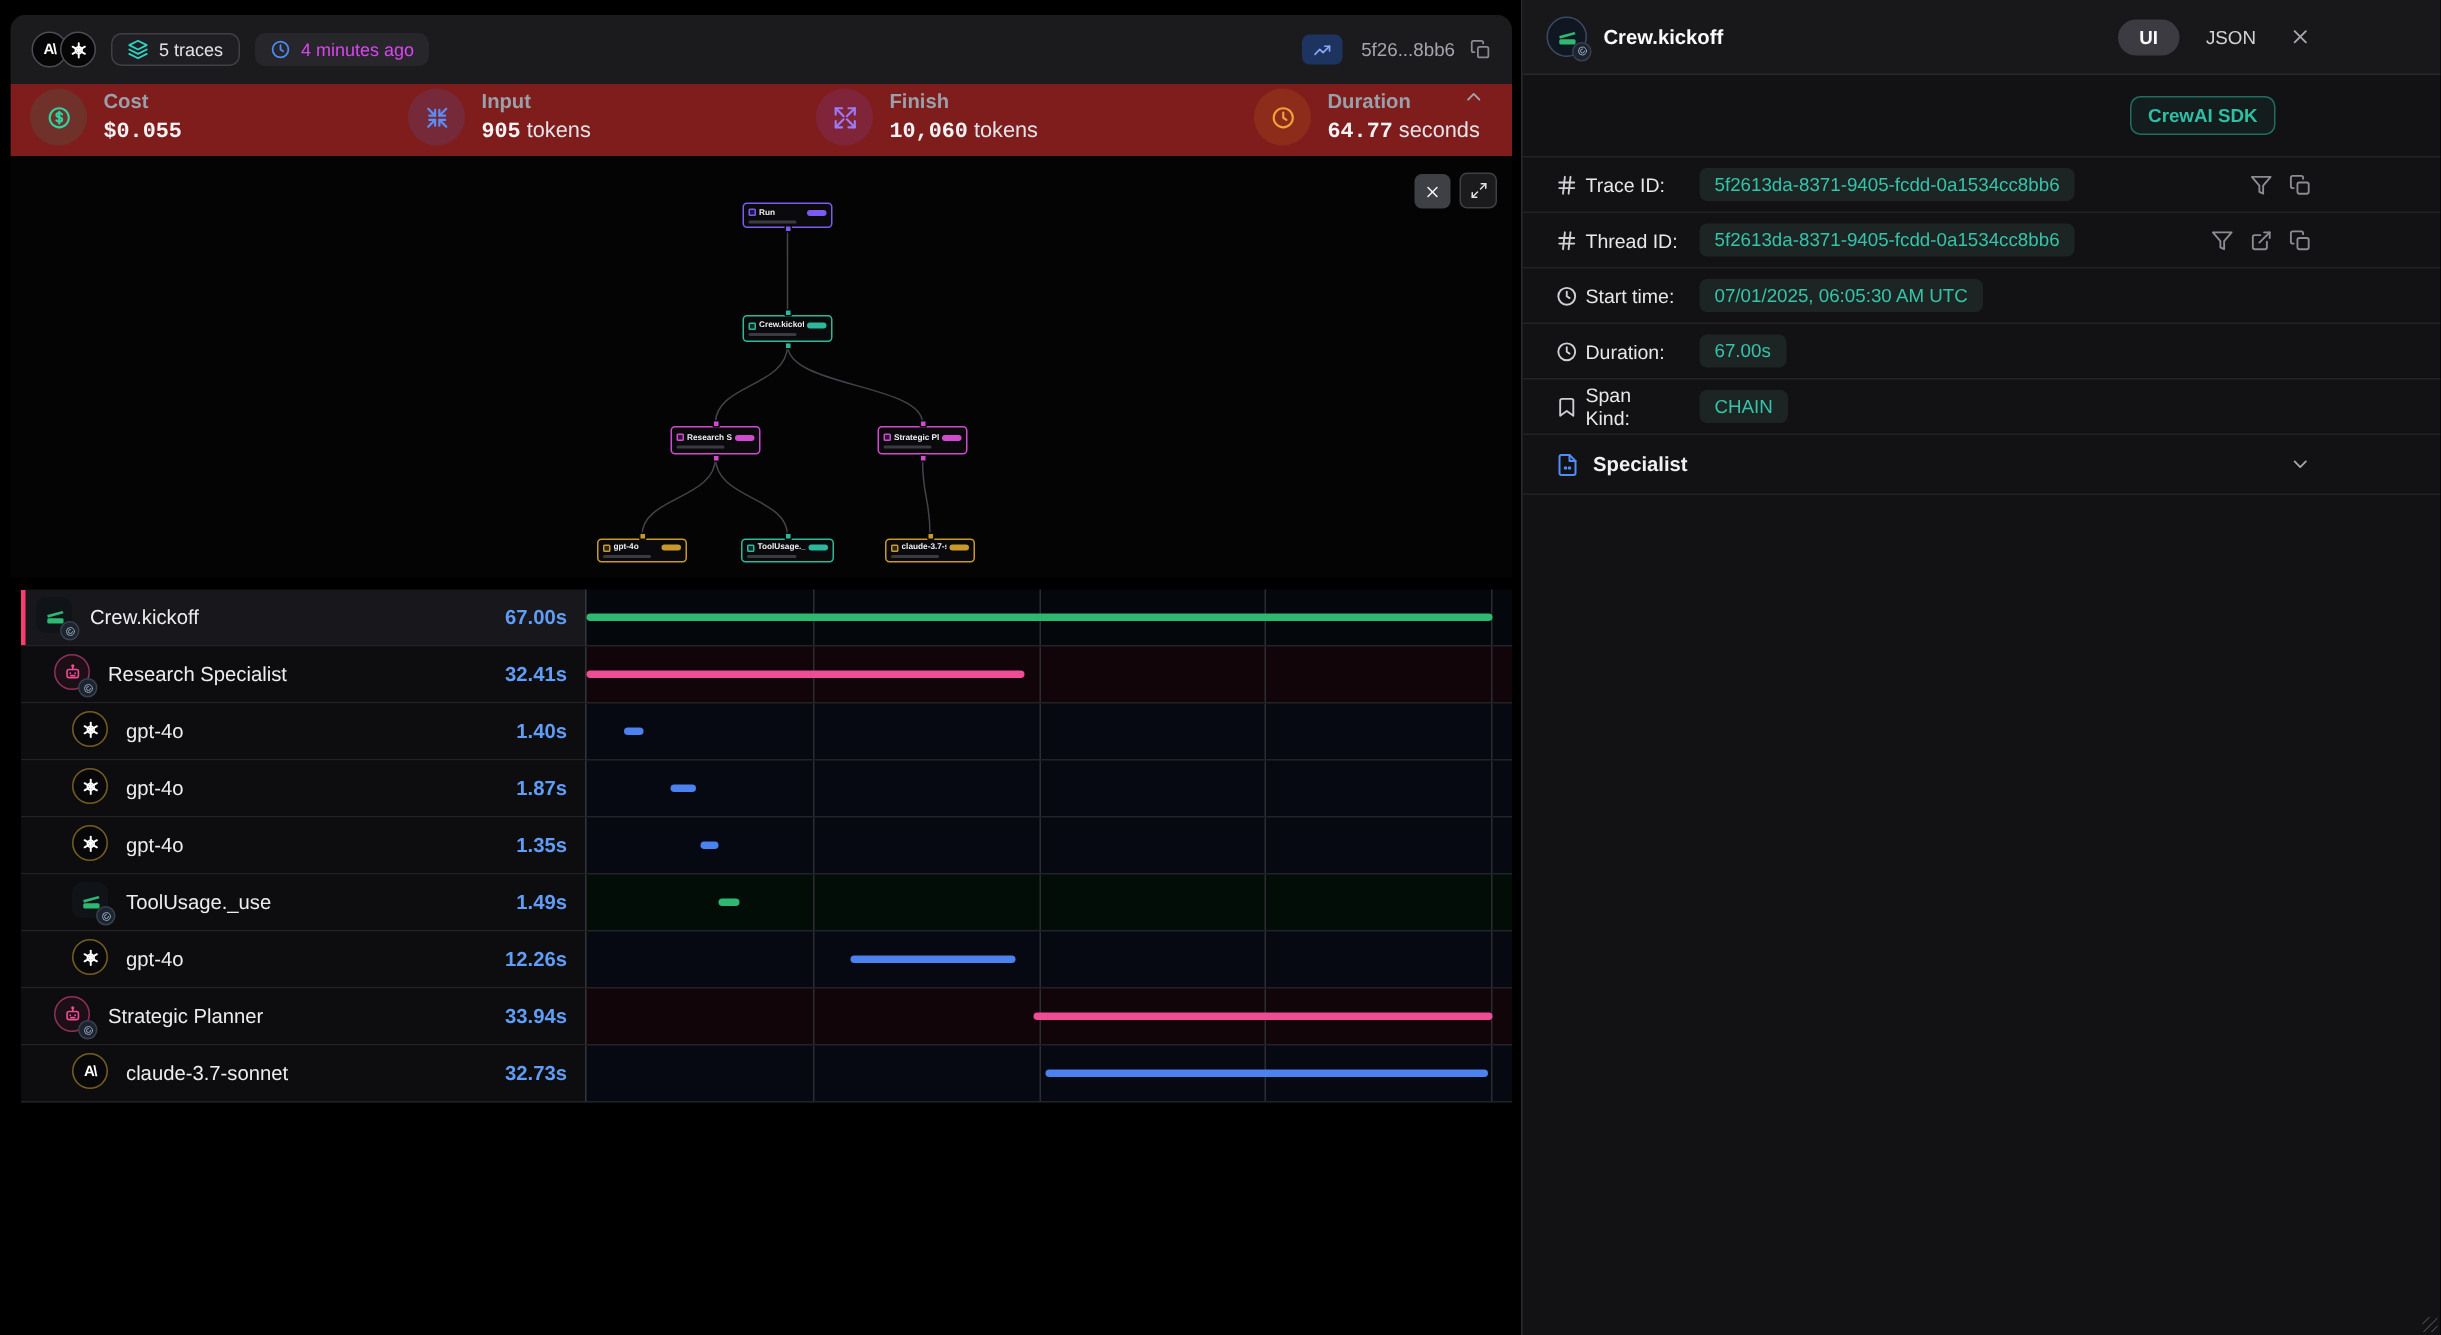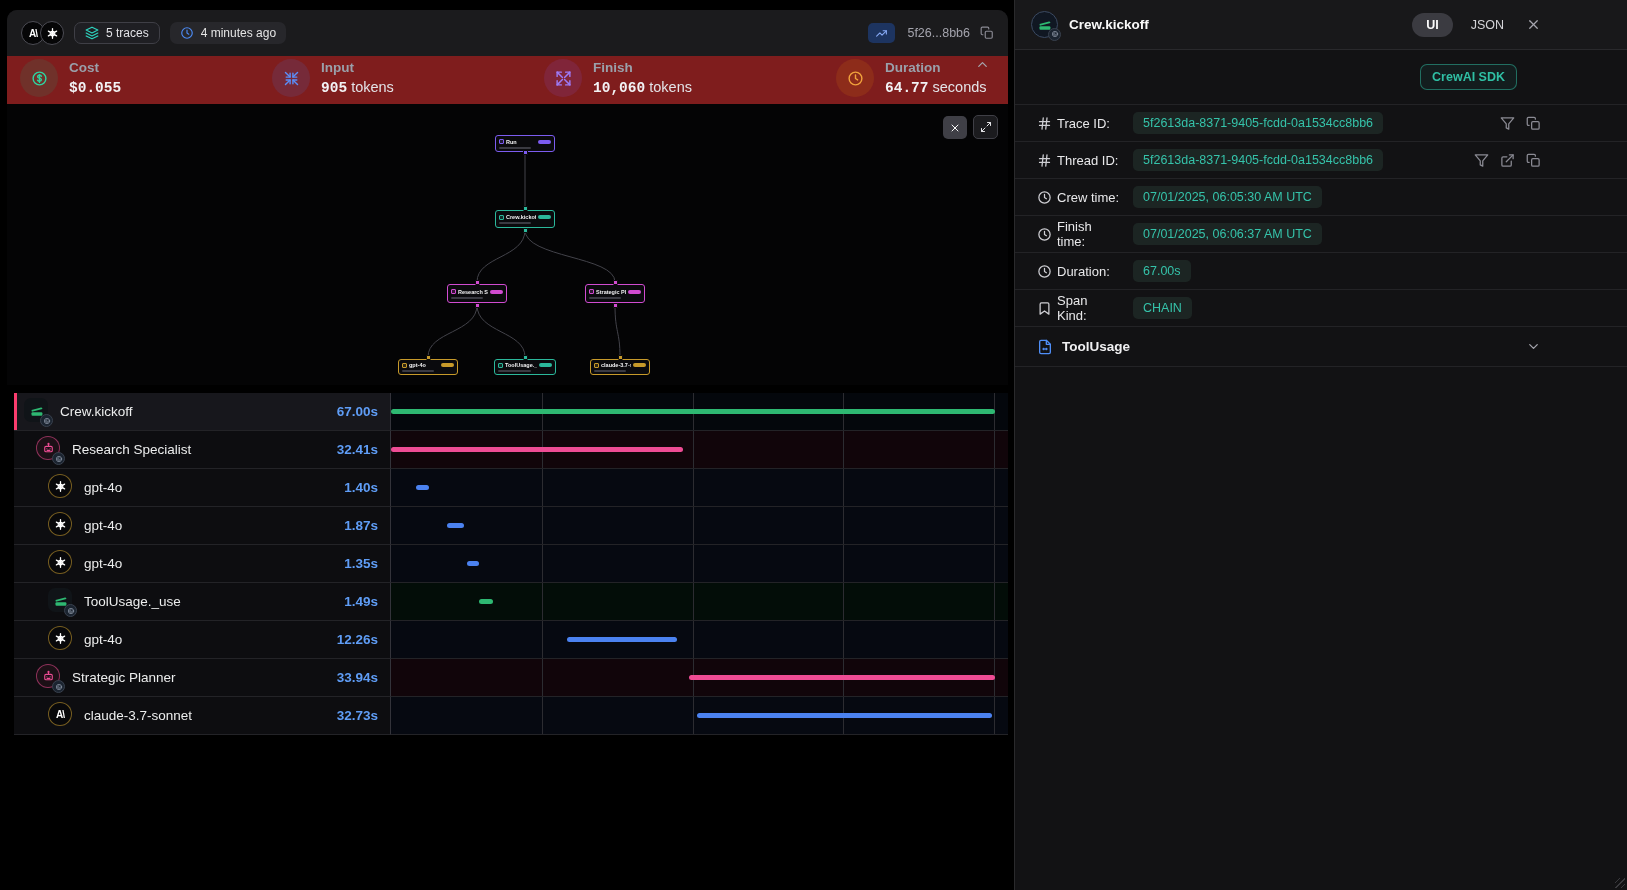--- a/index.html
+++ b/index.html
@@ -14,21 +14,21 @@
     background:#131316; border-radius:10px 10px 0 0; overflow:hidden; }
   .topstrip { height:46px; background:#1b1b1d; display:flex; align-items:center; padding:0 14px; gap:10px; }
   .logos { display:flex; align-items:center; }
   .logo { width:24px; height:24px; border-radius:50%; background:#060607; border:1px solid #4d4d55;
     display:flex; align-items:center; justify-content:center; color:#fff; }
   .logo + .logo { margin-left:-5px; }
   .logo .anth { font-size:10px; font-weight:bold; letter-spacing:-1px; }
   .pill { display:inline-flex; align-items:center; gap:7px; height:22px; padding:0 10px;
     border-radius:7px; font-size:12px; color:#e2e2e6; }
   .pill.traces { background:#1f1f23; border:1px solid #3f3f46; }
-  .pill.timeago { background:#27272b; color:#e5e5e5; }
+  .pill.timeago { background:#27272b; color:#d946ef; }
   .spacer { flex:1; }
   .chartbtn { width:27px; height:20px; border:none; border-radius:5px; background:#1d3460;
     color:#86a9f5; display:flex; align-items:center; justify-content:center; cursor:pointer; }
   .traceid-short { font-size:12.5px; color:#a4a4ad; margin-left:2px; }
   .copybtn { color:#8b8b94; display:inline-flex; cursor:pointer; }
   .metrics { position:relative; height:48px; background:#7f1d1d; }
   .metric { position:absolute; top:3px; display:flex; align-items:center; gap:11px; }
   .mic { width:38px; height:38px; border-radius:50%; display:flex; align-items:center; justify-content:center; }
   .mic .ic { width:17px; height:17px; }
   .mlabel { font-size:13.5px; font-weight:bold; color:#9aa0aa; margin-bottom:3px; }
@@ -681,35 +681,22 @@
         </div>
         <div class="frow">
           <span class="ficon">
             <span class="ic">
               <svg viewBox="0 0 24 24" fill="none" stroke="currentColor" stroke-width="2" stroke-linecap="round" stroke-linejoin="round">
                 <circle cx="12" cy="12" r="9"></circle>
                 <polyline points="12 7 12 12 15 14"></polyline>
               </svg>
             </span>
           </span>
-          <span class="flabel">Crew time:</span>
+          <span class="flabel">Start time:</span>
           <span class="fchip">07/01/2025, 06:05:30 AM UTC</span>
-          <span class="factions"></span>
-        </div>
-        <div class="frow">
-          <span class="ficon">
-            <span class="ic">
-              <svg viewBox="0 0 24 24" fill="none" stroke="currentColor" stroke-width="2" stroke-linecap="round" stroke-linejoin="round">
-                <circle cx="12" cy="12" r="9"></circle>
-                <polyline points="12 7 12 12 15 14"></polyline>
-              </svg>
-            </span>
-          </span>
-          <span class="flabel">Finish time:</span>
-          <span class="fchip">07/01/2025, 06:06:37 AM UTC</span>
           <span class="factions"></span>
         </div>
         <div class="frow">
           <span class="ficon">
             <span class="ic">
               <svg viewBox="0 0 24 24" fill="none" stroke="currentColor" stroke-width="2" stroke-linecap="round" stroke-linejoin="round">
                 <circle cx="12" cy="12" r="9"></circle>
                 <polyline points="12 7 12 12 15 14"></polyline>
               </svg>
             </span>
@@ -735,21 +722,21 @@
       <span class="ficon">
           <span class="ic">
             <svg viewBox="0 0 24 24" fill="none" stroke="currentColor" stroke-width="2" stroke-linecap="round" stroke-linejoin="round">
               <path d="M14 2H6a2 2 0 0 0-2 2v16a2 2 0 0 0 2 2h12a2 2 0 0 0 2-2V8z"></path>
               <polyline points="14 2 14 8 20 8"></polyline>
               <circle cx="10" cy="15" r="0.8"></circle>
               <circle cx="14" cy="15" r="0.8"></circle>
             </svg>
           </span>
         </span>
-      <span class="attr-label">ToolUsage</span>
+      <span class="attr-label">Specialist</span>
       <span class="attr-chev">
           <span class="ic ic15">
             <svg viewBox="0 0 24 24" fill="none" stroke="currentColor" stroke-width="2" stroke-linecap="round" stroke-linejoin="round">
               <polyline points="6 9 12 15 18 9"></polyline>
             </svg>
           </span>
         </span>
     </div>
     <div class="resize-grip"></div>
   </div>

